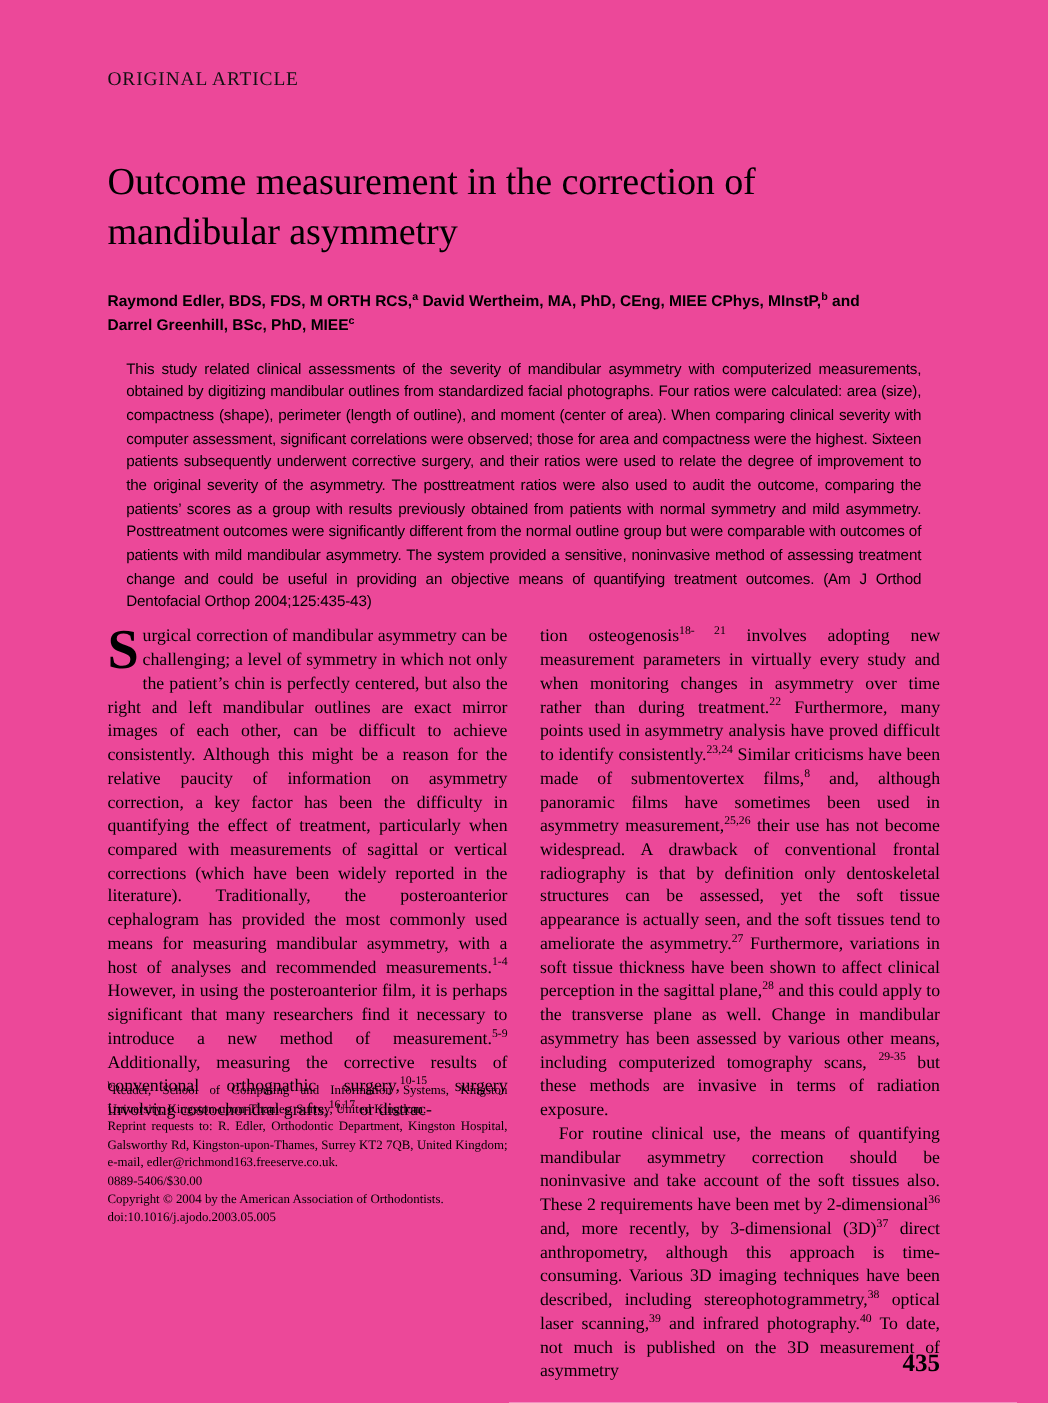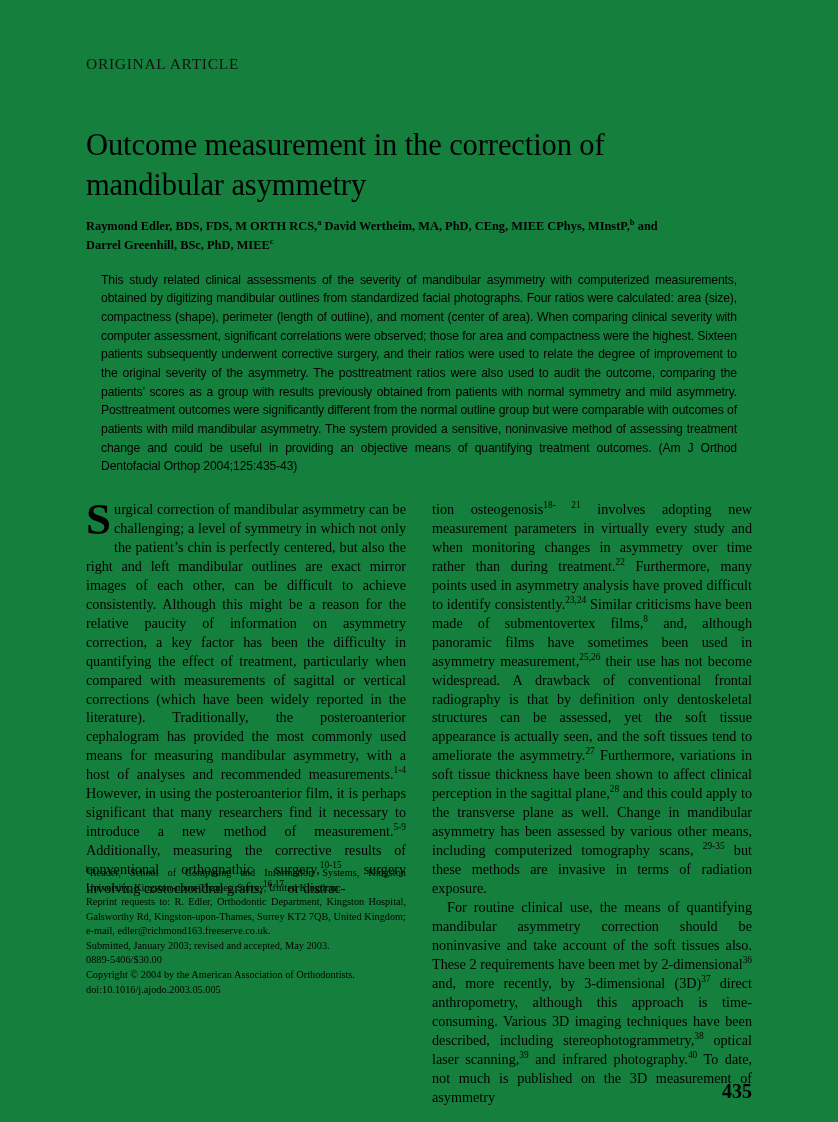--- a/index.html
+++ b/index.html
@@ -13,21 +13,21 @@
     position: relative;
     font-family: "Liberation Serif", serif;
     color: #000000;
     overflow: hidden;
   }
   .page {
     position: absolute;
     left: 0; top: 0;
     width: 838px;
     height: 1122px;
-    background: #15803d;
+    background: #ec4899;
   }
   .content {
     position: absolute;
     left: 86px;
     top: 55px;
     width: 666px;
   }
 
   
   .kicker {
@@ -38,27 +38,27 @@
     margin: 0 0 52px 0;
     font-weight: 400;
   }
 
   .title {
     font-family: "Liberation Serif", serif;
     font-size: 30.5px;
     font-weight: 400;
     line-height: 1.32;
     letter-spacing: -0.1px;
-    margin: 0 0 11px 0;
+    margin: 0 0 26px 0;
     color: #000;
     max-width: 640px;
   }
 
   .authors {
-    font-family: Liberation Serif, serif;
+    font-family: Liberation Sans, sans-serif;
     font-size: 12.4px;
     font-weight: bold;
     line-height: 1.58;
     margin: 0 0 3px 0;
     color: #000;
   }
   .authors sup {
     font-size: 8.6px;
     vertical-align: super;
     line-height: 0;
@@ -189,21 +189,20 @@
       <p class="bodytext"><span>tion osteogenosis</span><sup>18- 21</sup><span> involves adopting new measurement parameters in virtually every study and when monitoring changes in asymmetry over time rather than during treatment.</span><sup>22</sup><span> Furthermore, many points used in asymmetry analysis have proved difficult to identify consistently.</span><sup>23,24</sup><span> Similar criticisms have been made of submentovertex films,</span><sup>8</sup><span> and, although panoramic films have sometimes been used in asymmetry measurement,</span><sup>25,26</sup><span> their use has not become widespread. A drawback of conventional frontal radiography is that by definition only dentoskeletal structures can be assessed, yet the soft tissue appearance is actually seen, and the soft tissues tend to ameliorate the asymmetry.</span><sup>27</sup><span> Furthermore, variations in soft tissue thickness have been shown to affect clinical perception in the sagittal plane,</span><sup>28</sup><span> and this could apply to the transverse plane as well. Change in mandibular asymmetry has been assessed by various other means, including computerized tomography scans, </span><sup>29-35</sup><span> but these methods are invasive in terms of radiation exposure.</span></p>
 
       <p class="bodytext"><span>For routine clinical use, the means of quantifying mandibular asymmetry correction should be noninvasive and take account of the soft tissues also. These 2 requirements have been met by 2-dimensional</span><sup>36</sup><span> and, more recently, by 3-dimensional (3D)</span><sup>37</sup><span> direct anthropometry, although this approach is time-consuming. Various 3D imaging techniques have been described, including stereophotogrammetry,</span><sup>38</sup><span> optical laser scanning,</span><sup>39</sup><span> and infrared photography.</span><sup>40</sup><span> To date, not much is published on the 3D measurement of asymmetry</span></p>
     </div>
 
   </div>
 
   <div class="footnotes">
     <p><sup>b</sup><span>Reader, School of Computing and Information Systems, Kingston University, Kingston-upon-Thames, Surrey, United Kingdom.</span></p>
     <p>Reprint requests to: R. Edler, Orthodontic Department, Kingston Hospital, Galsworthy Rd, Kingston-upon-Thames, Surrey KT2 7QB, United Kingdom; e-mail, edler@richmond163.freeserve.co.uk.</p>
-    <p>Submitted, January 2003; revised and accepted, May 2003.</p>
     <p>0889-5406/$30.00</p>
     <p>Copyright © 2004 by the American Association of Orthodontists.</p>
     <p>doi:10.1016/j.ajodo.2003.05.005</p>
   </div>
 
   <div class="folio">435</div>
 
 </div>
 
 </body></html>

